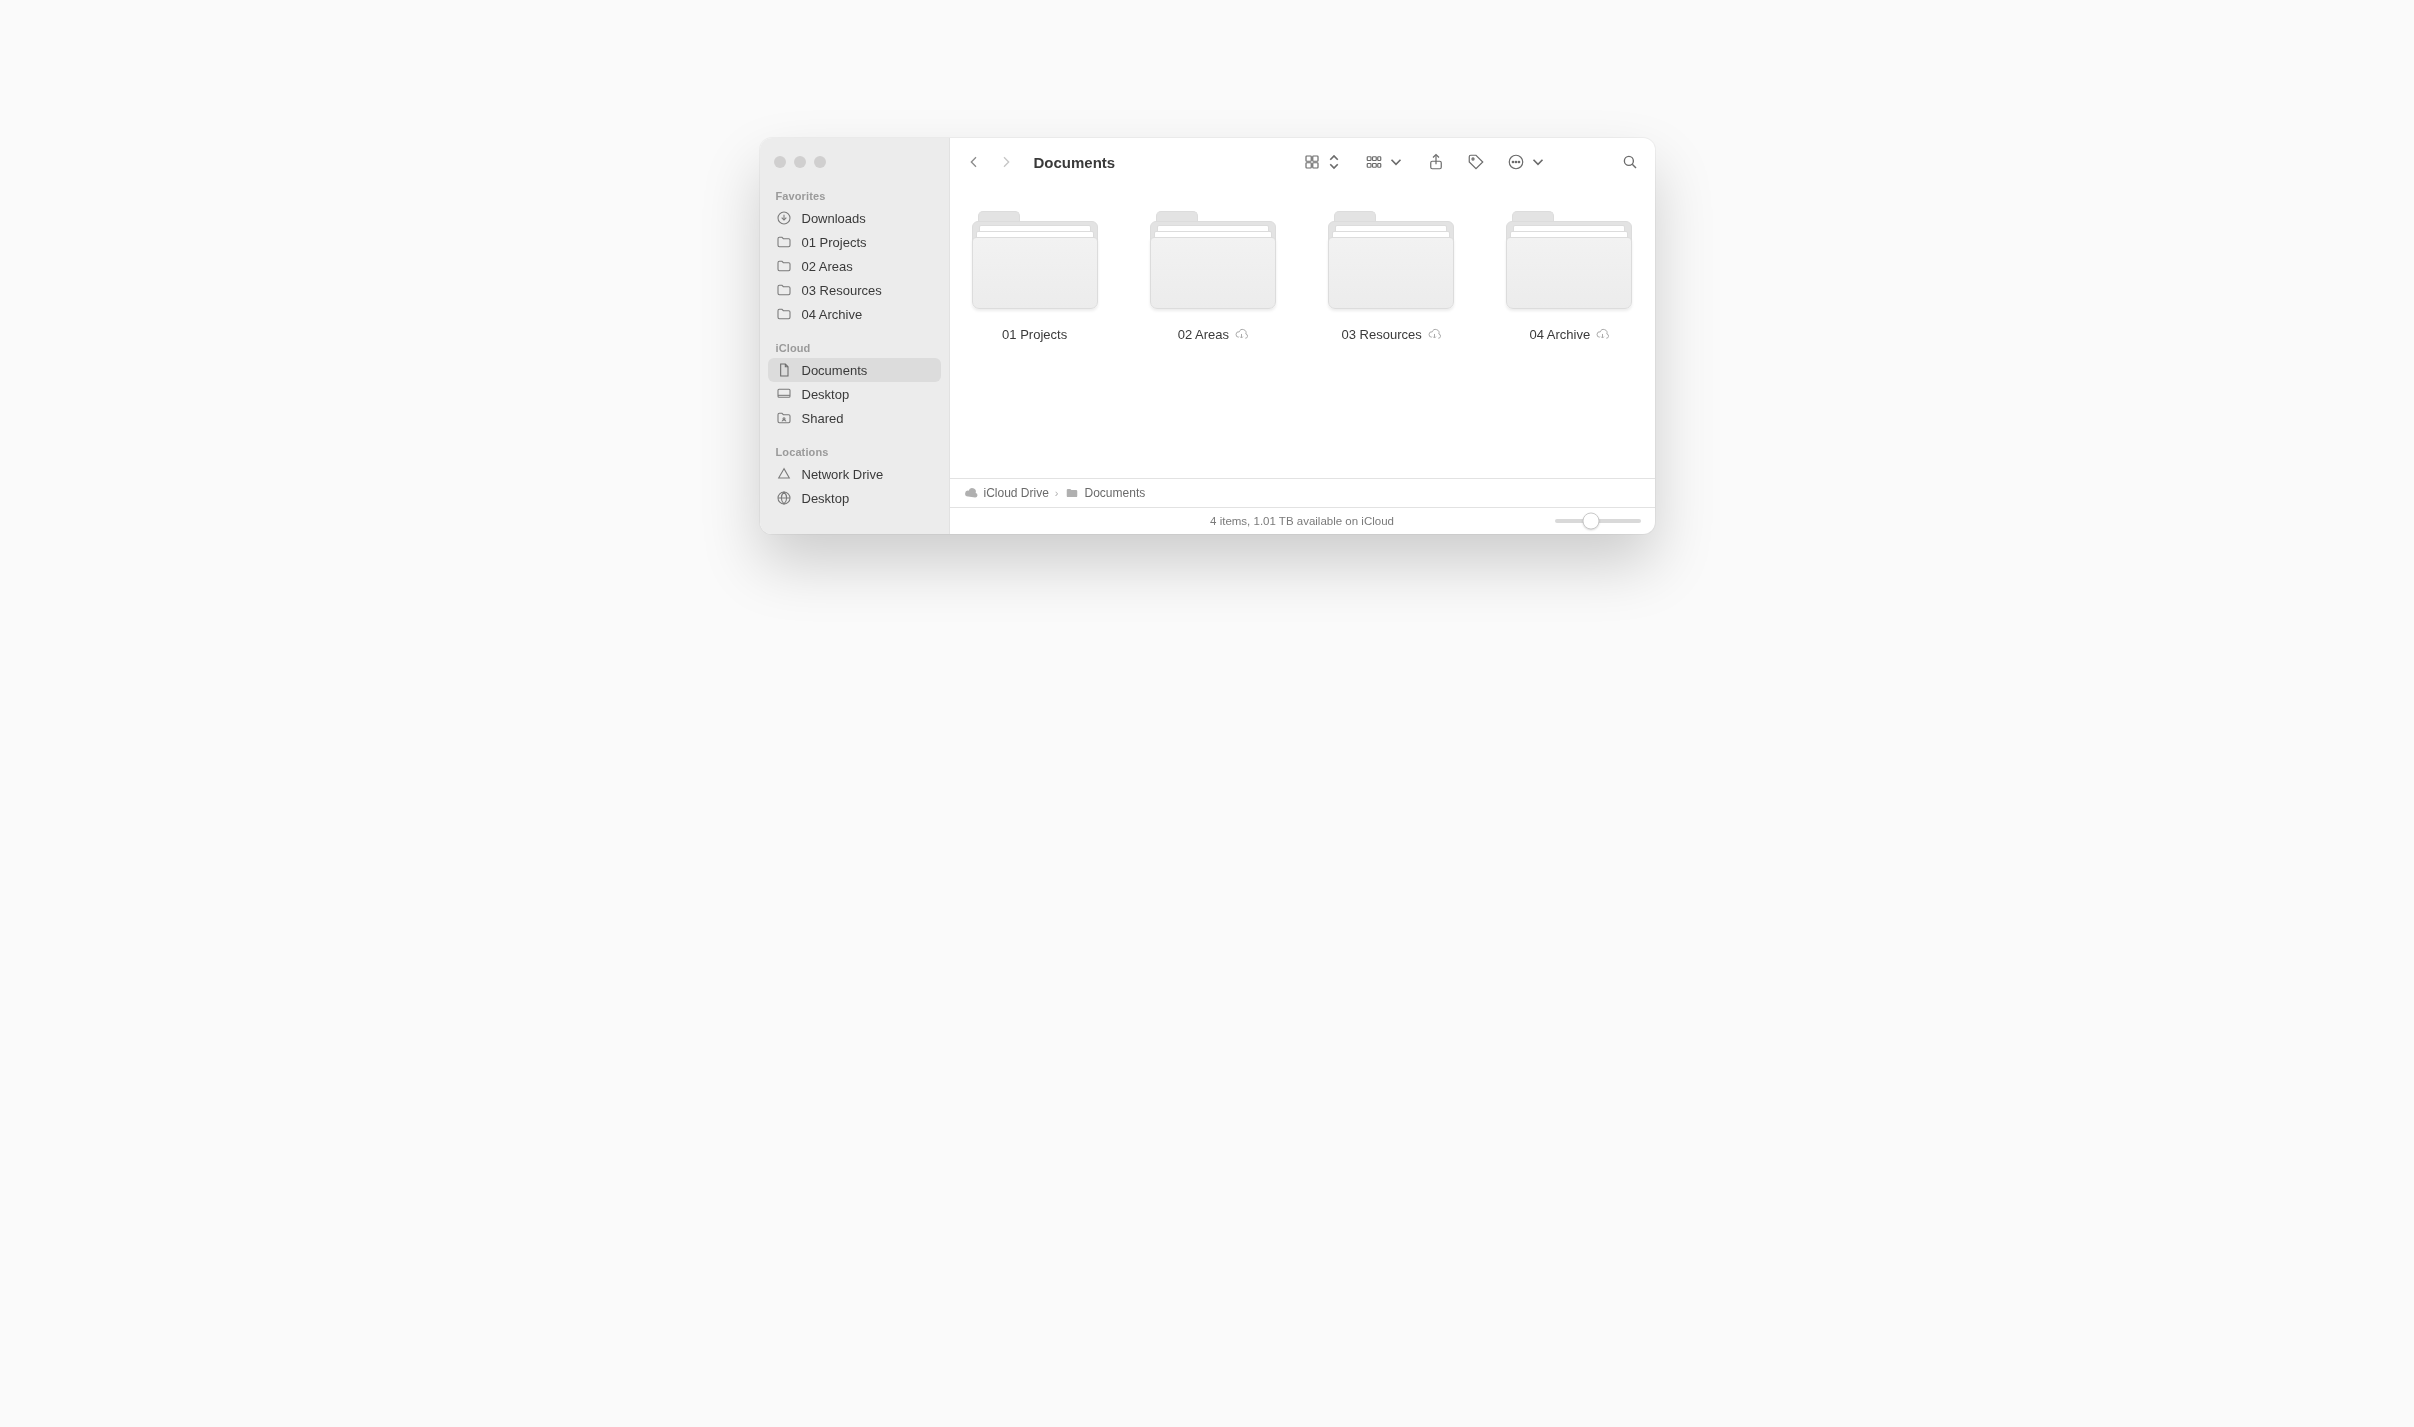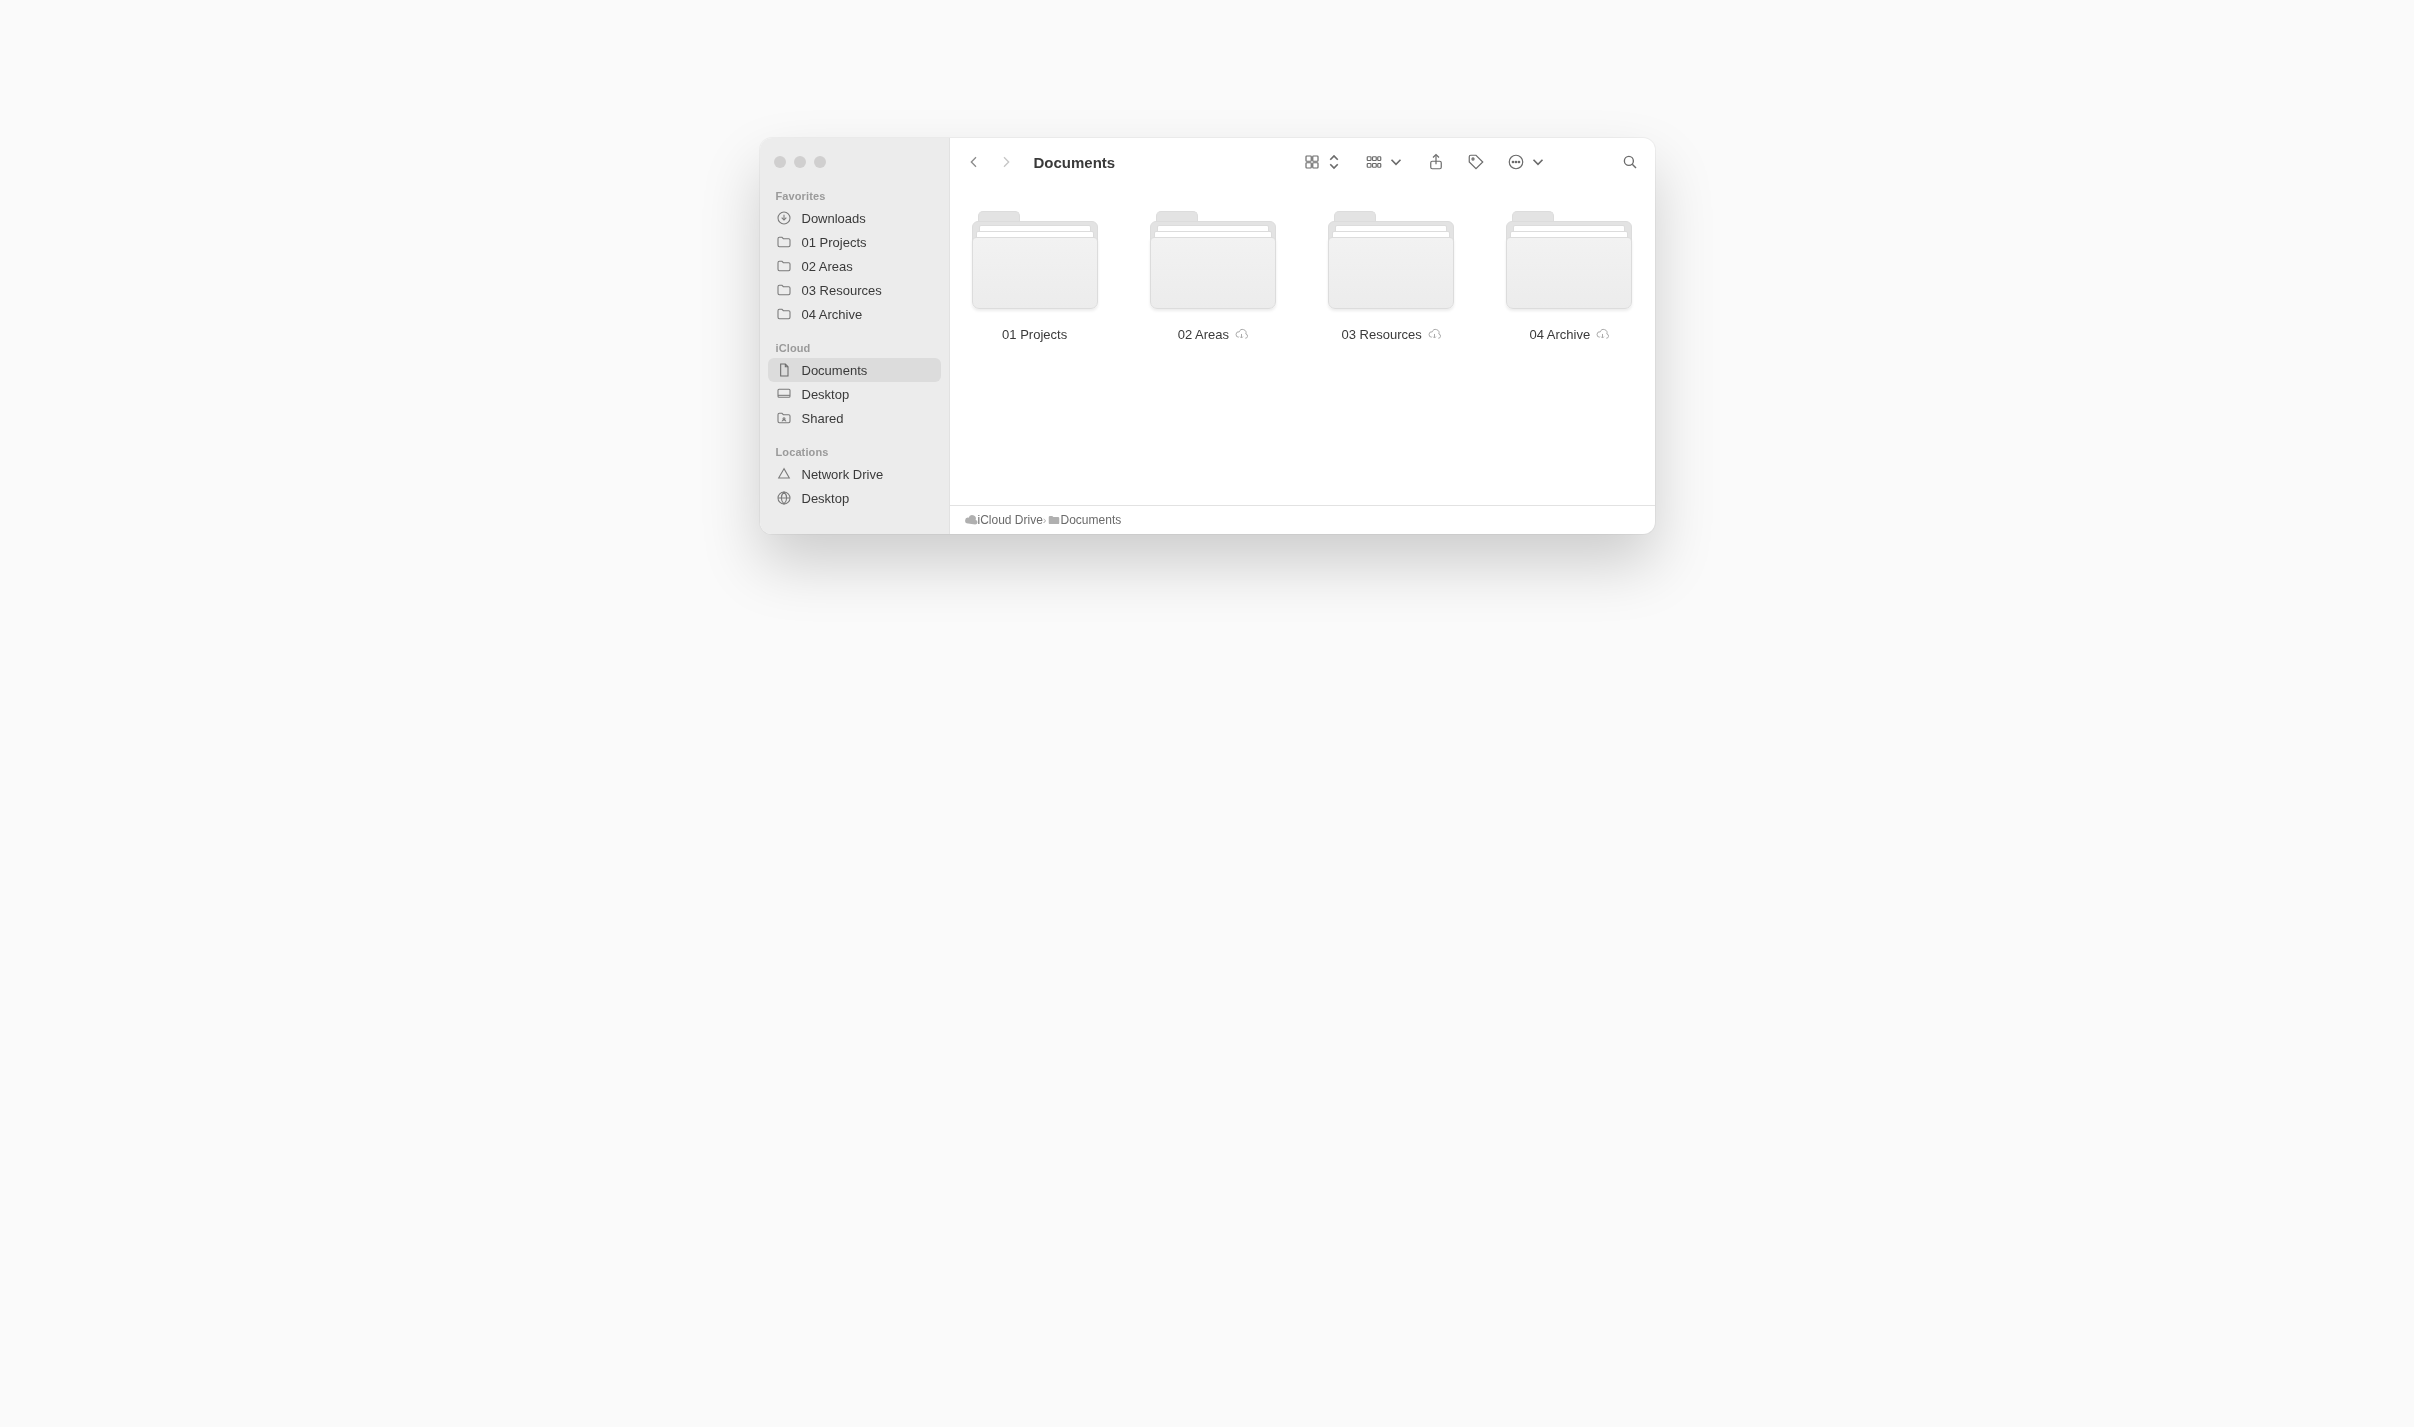--- a/index.html
+++ b/index.html
@@ -108,21 +108,21 @@
     position:absolute;left:0;right:0;top:26px;bottom:0;
     background:linear-gradient(#f2f2f2,#ececec);
     border-radius:4px 4px 7px 7px;
     border:1px solid var(--folder-edge);
     box-shadow:0 2px 3px rgba(0,0,0,0.08);
   }
   .folder-label{font-size:13px;color:#3a3a3a;display:flex;align-items:center;gap:6px;}
   .cloud-dl{width:13px;height:13px;color:#a8a8a8;}
   .pathbar{
     height:28px;border-top:1px solid var(--border);
-    display:flex;align-items:center;
+    display:flex;align-items:center;gap:6px;
     padding:0 14px;font-size:12px;color:#6a6a6a;
   }
   .pathbar svg{width:14px;height:14px;color:#b0b0b0;}
   .path-sep{color:#b0b0b0;font-size:11px;}
   .statusbar{
     height:26px;border-top:1px solid var(--border);
     display:flex;align-items:center;
     padding:0 14px;font-size:11.5px;color:#7a7a7a;
     position:relative;
   }
@@ -368,14 +368,20 @@
           <path d="M7 18a5 5 0 1 1 .9-9.9A6 6 0 0 1 20 12a4 4 0 0 1-1 7.9L7 18z"></path>
         </svg>
       <span>iCloud Drive</span>
       <span class="path-sep">›</span>
       <svg viewBox="0 0 24 24" fill="currentColor">
           <path d="M3 7a2 2 0 0 1 2-2h4l2 2h8a2 2 0 0 1 2 2v8a2 2 0 0 1-2 2H5a2 2 0 0 1-2-2V7z"></path>
         </svg>
       <span>Documents</span>
     </div>
 
+    <div class="statusbar">
+      <span class="status-text">4 items, 1.01 TB available on iCloud</span>
+      <div class="zoom">
+        <div class="zoom-thumb"></div>
+      </div>
+    </div>
   </div>
 </div>
 
 </body></html>

